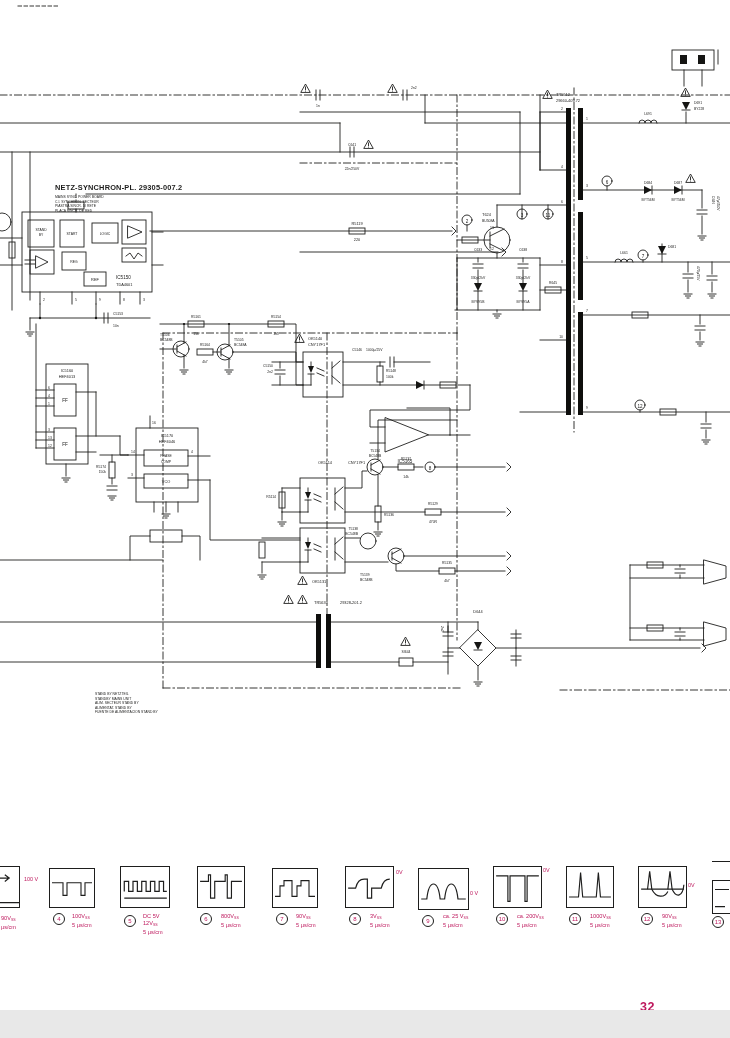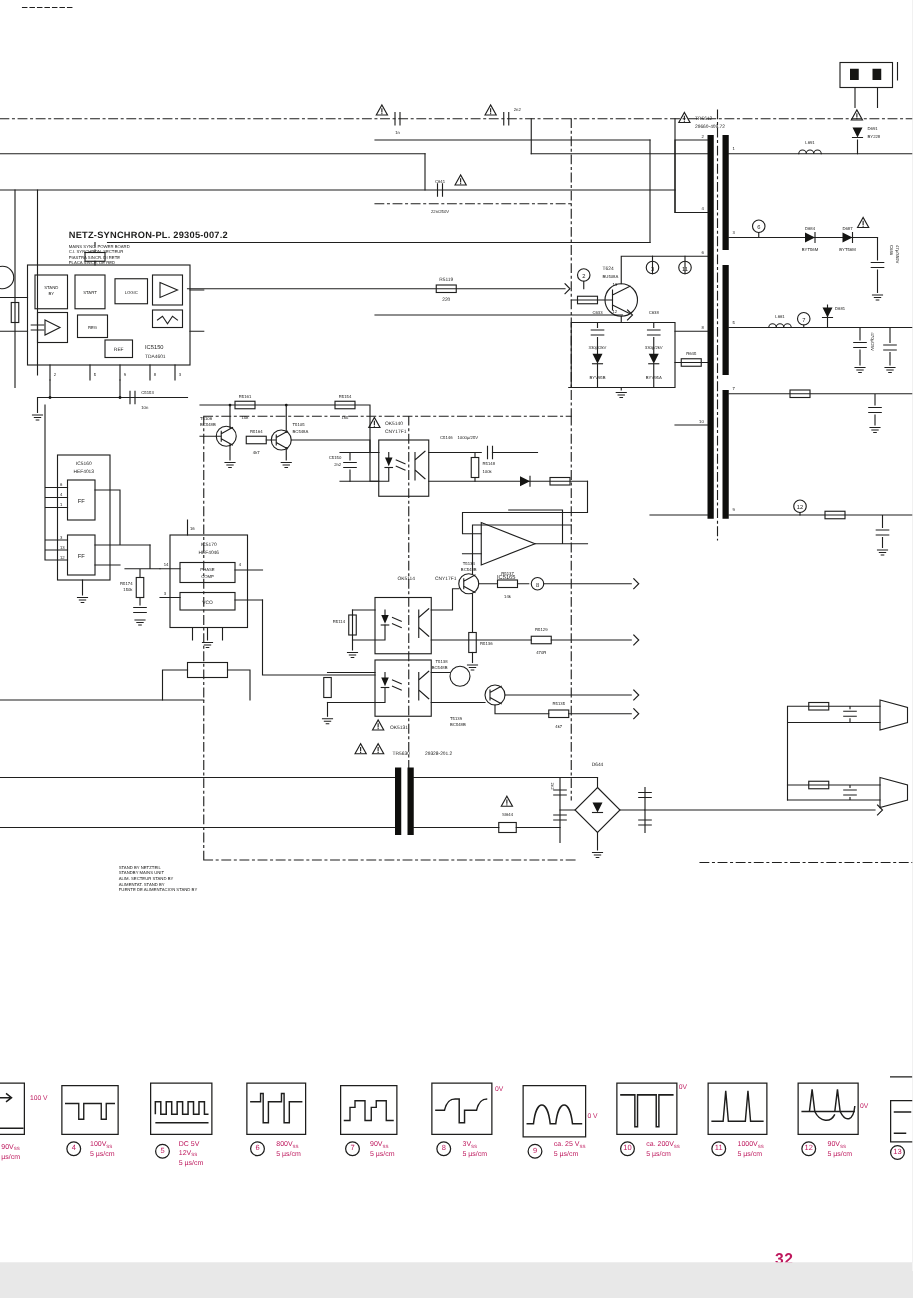--- a/index.html
+++ b/index.html
@@ -17,21 +17,21 @@
   .mid{text-anchor:middle}.end{text-anchor:end}
   .wf-scope{position:absolute;border:1.2px solid #1e1e1d;background:#fff}
   .wf-scope svg{display:block;width:100%;height:100%}
   .wp{stroke:#1e1e1d;fill:none;stroke-width:1.1}
   .wnum{position:absolute;width:10px;height:10px;border:1px solid #1e1e1d;border-radius:50%;
         font-size:6px;line-height:10px;text-align:center;background:#fff}
   .wlbl{position:absolute;font-size:5.6px;line-height:6.8px;white-space:nowrap}
   .ss{font-size:3.6px;vertical-align:-1px}
   .ann{position:absolute;font-size:5.4px;white-space:nowrap}
   .stray{position:absolute;border-top:1.1px solid #1e1e1d}
-  .pageno{position:absolute;left:620px;top:1000px;font-size:12.5px;font-weight:700;letter-spacing:.5px}
+  .pageno{position:absolute;left:640px;top:1000px;font-size:12.5px;font-weight:700;letter-spacing:.5px}
 </style>
 </head>
 <body>
 
 <div class="page">
 
 <svg class="schem" width="730" height="760" viewBox="0 0 730 760">
   <defs>
     <g id="warn">
           <path class="s" d="M0 8 L4.5 0 L9 8 Z"></path>

